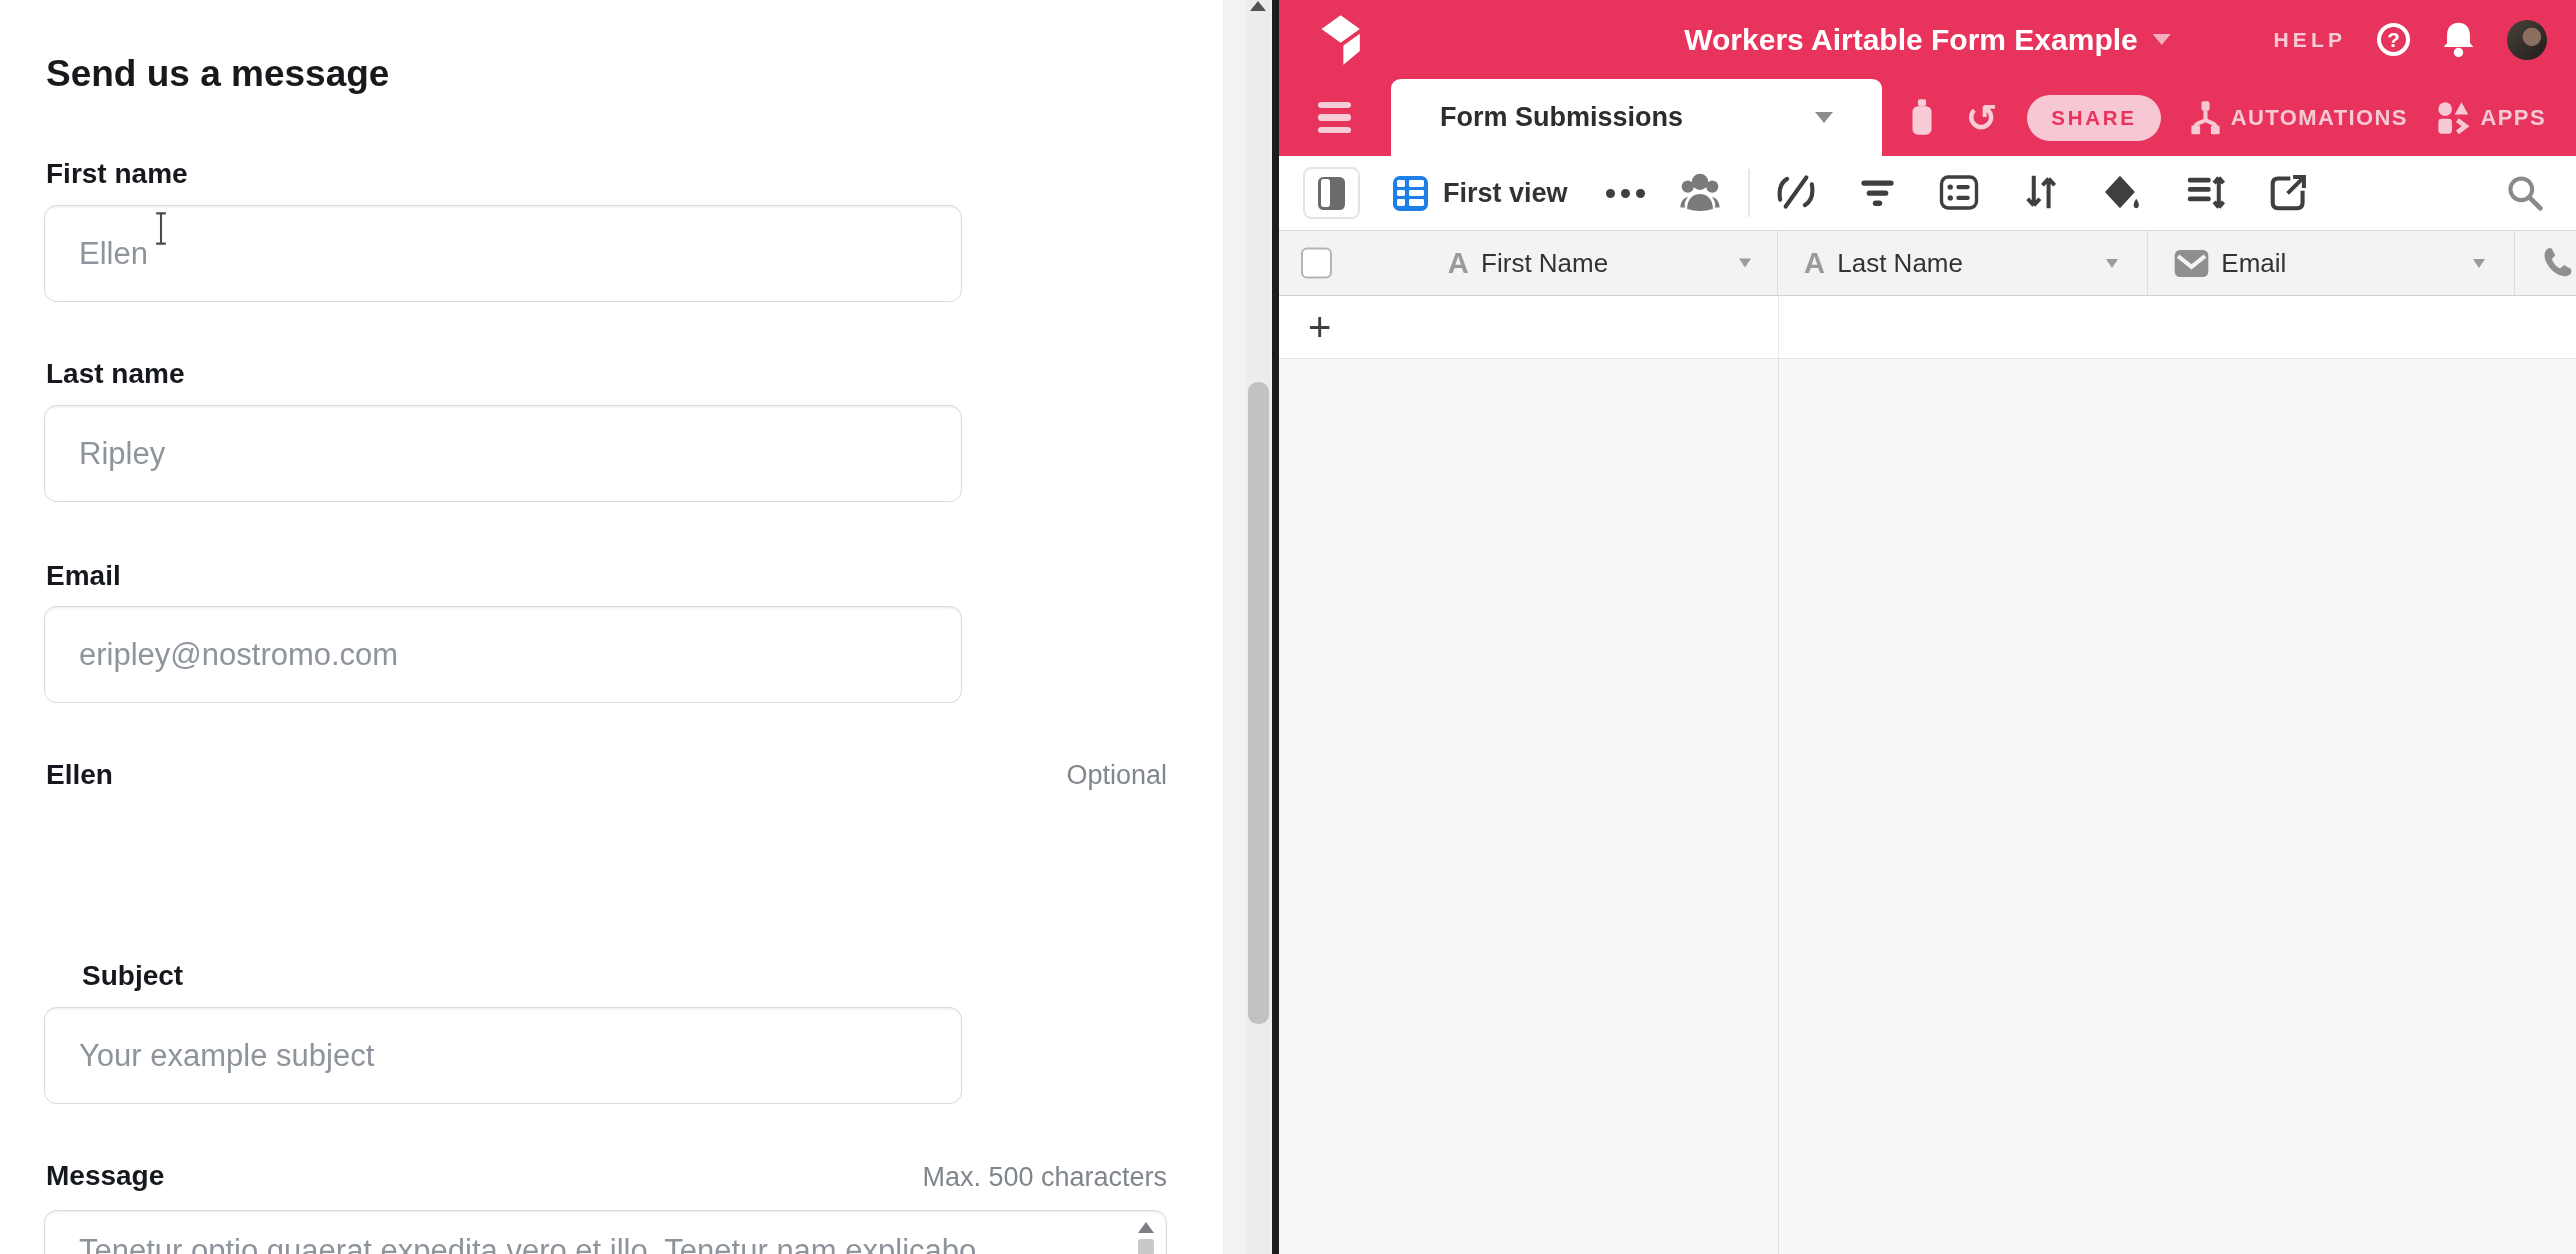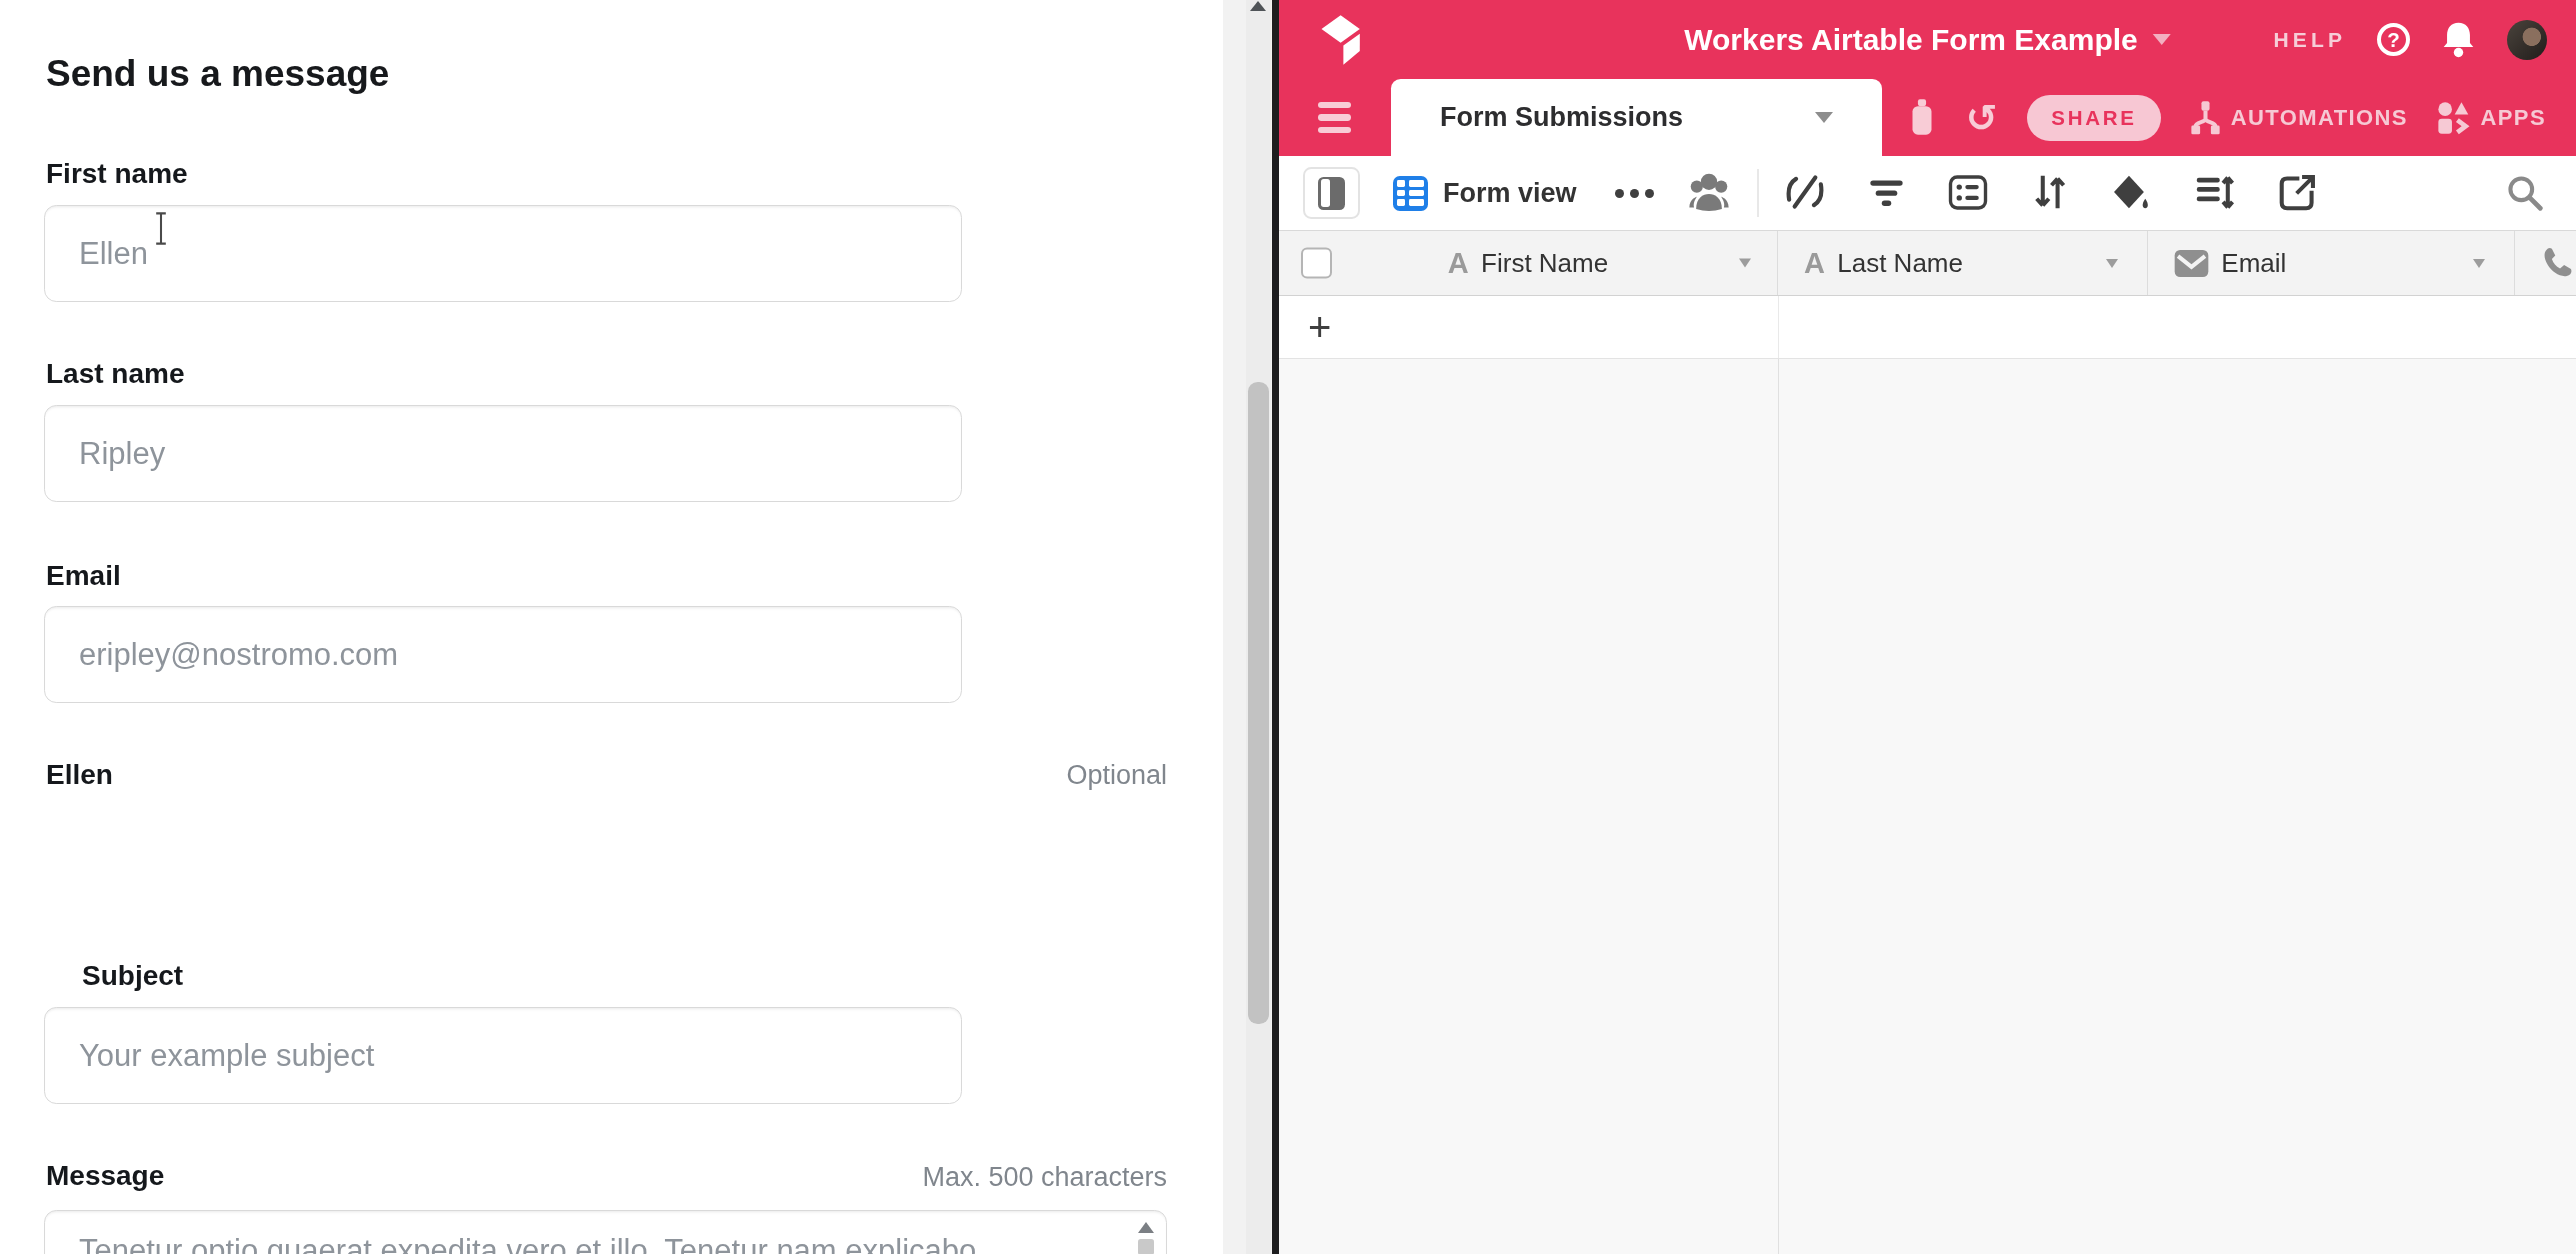--- a/index.html
+++ b/index.html
@@ -239,21 +239,21 @@
         <div class="panel-toggle-icon"></div>
       </div>
       <div class="gridview-icon">
         <i></i>
           <i></i>
           <i></i>
           <i></i>
           <i></i>
           <i></i>
       </div>
-      <div class="gridview-label">Form view</div>
+      <div class="gridview-label">First view</div>
       <div class="dots">
           <i></i>
           <i></i>
           <i></i>
         </div>
       <div class="ticon" style="margin-left:34px;">
         <svg width="42" height="40" viewBox="0 0 62 58">
           <circle cx="13" cy="21" r="9" fill="#7a7a7a"></circle>
           <circle cx="49" cy="21" r="9" fill="#7a7a7a"></circle>
           <circle cx="31" cy="14" r="12" fill="#7a7a7a"></circle>

